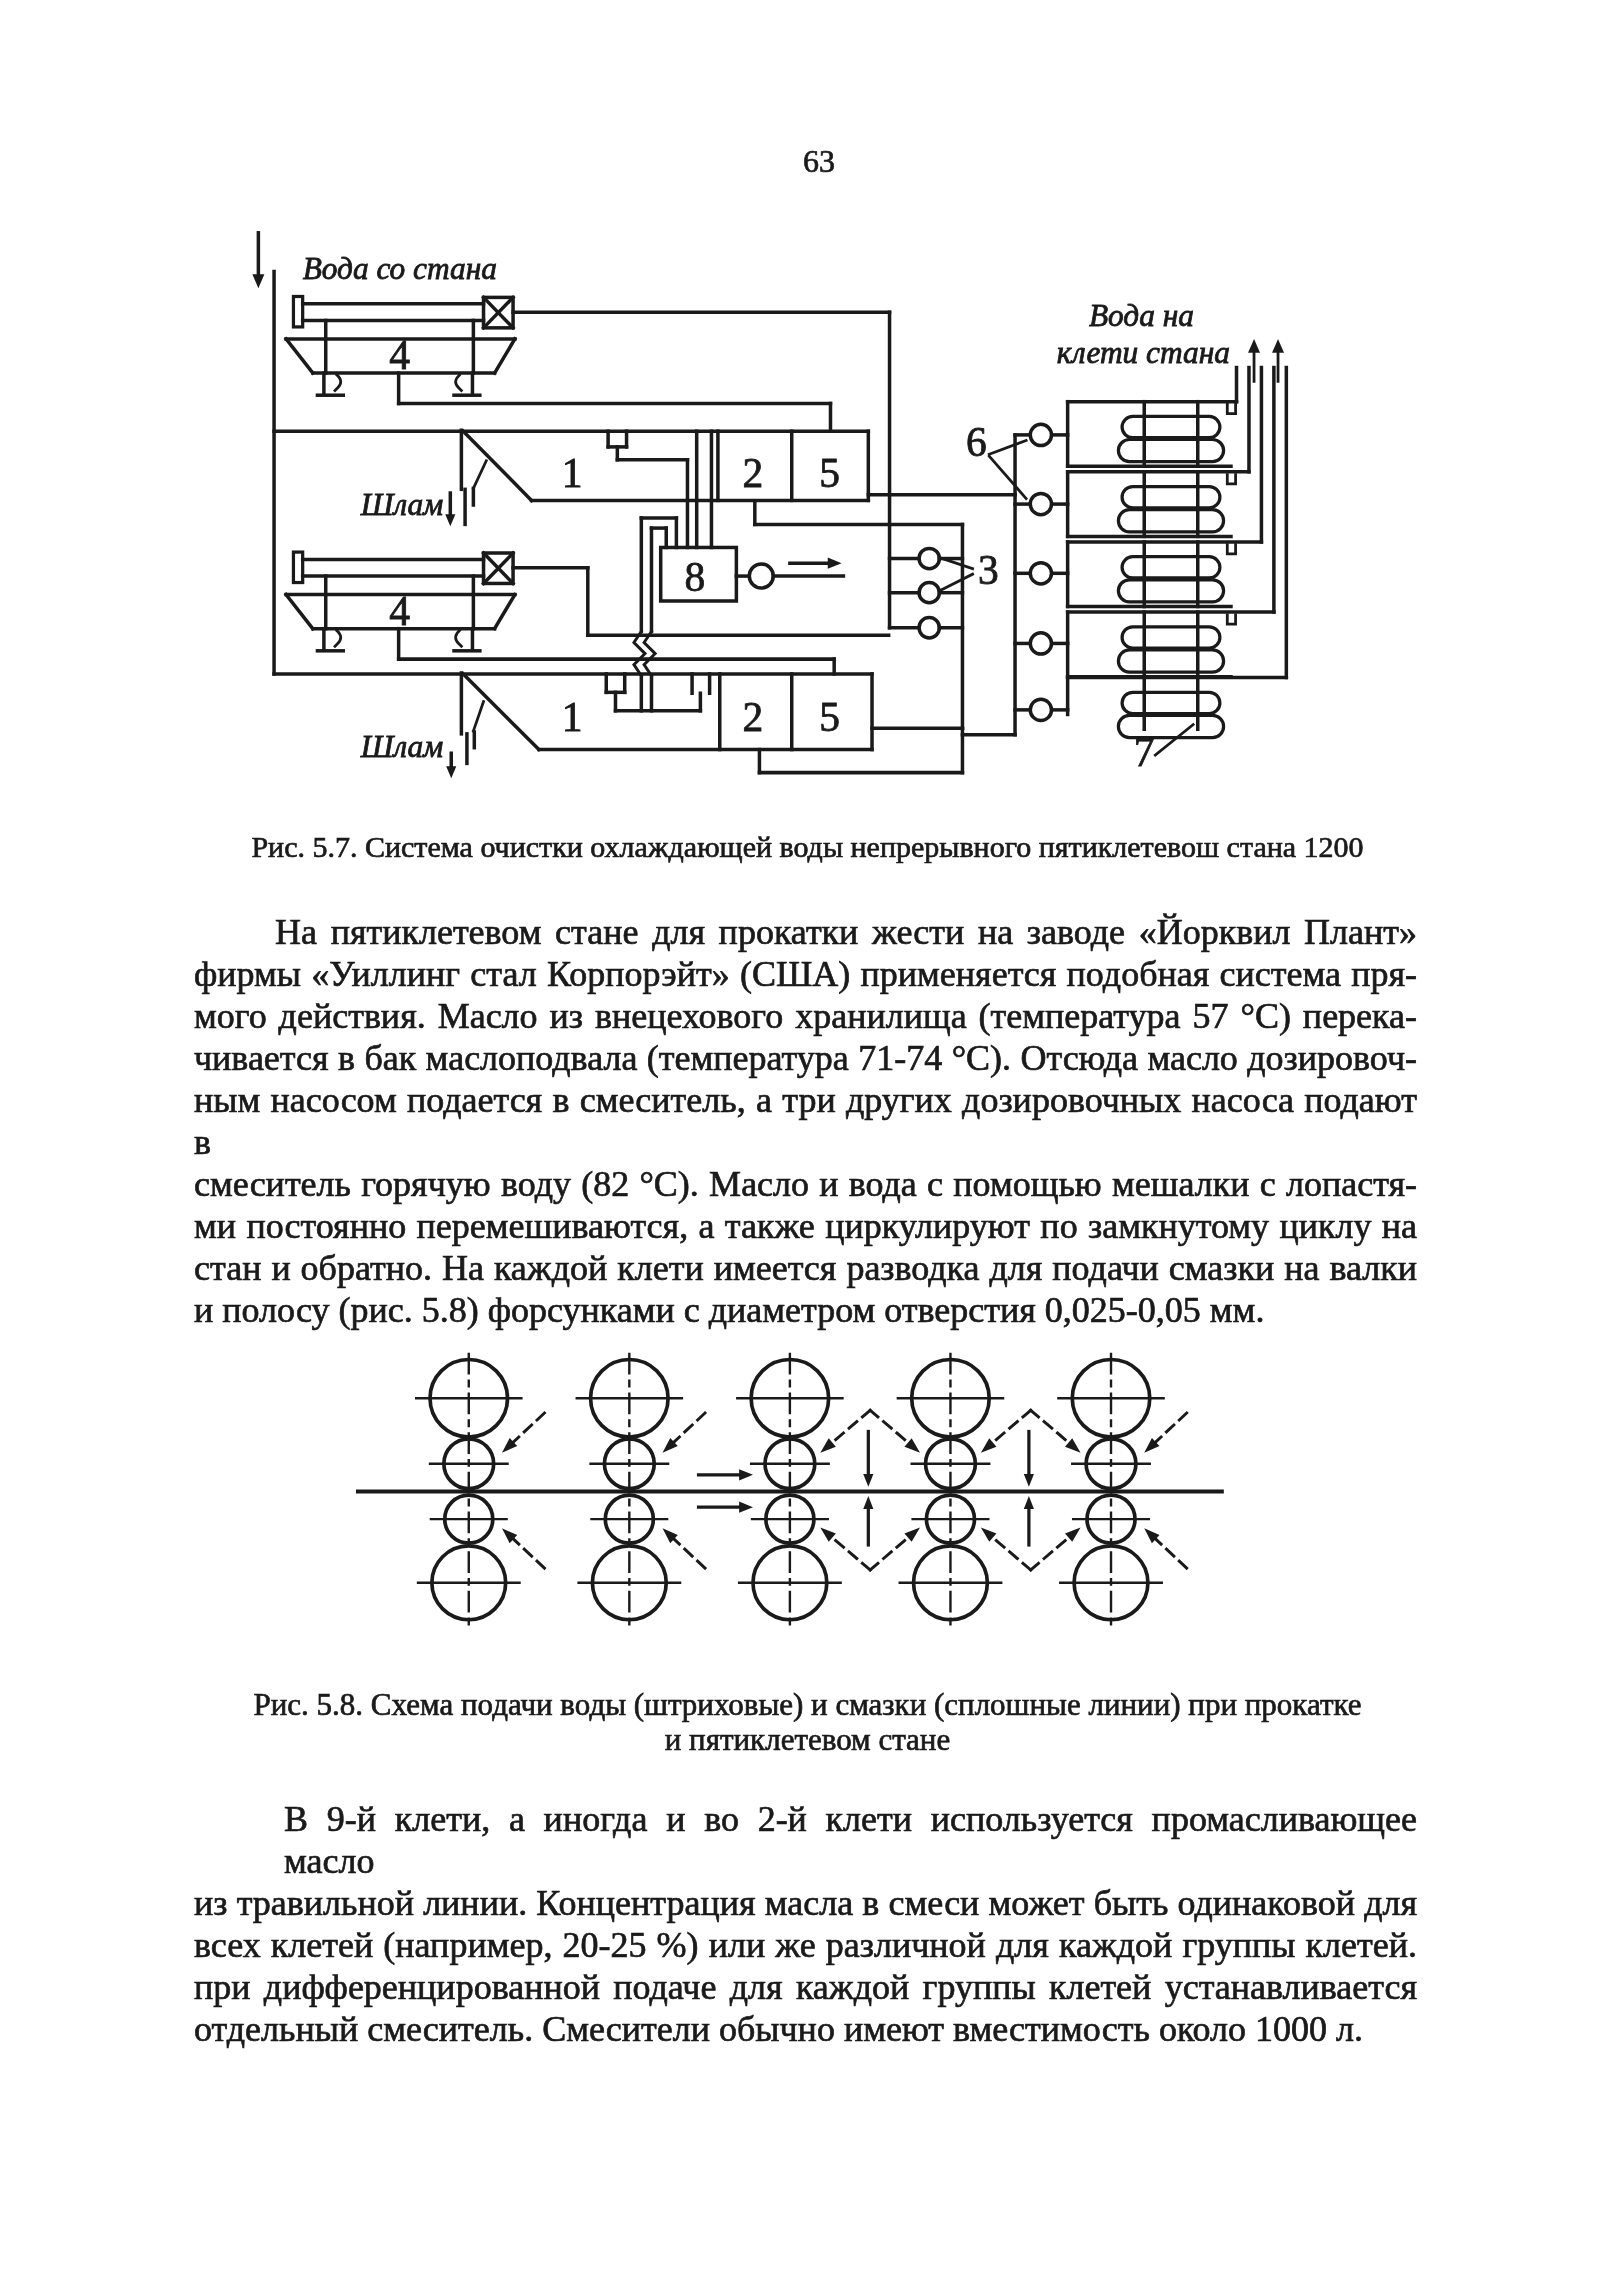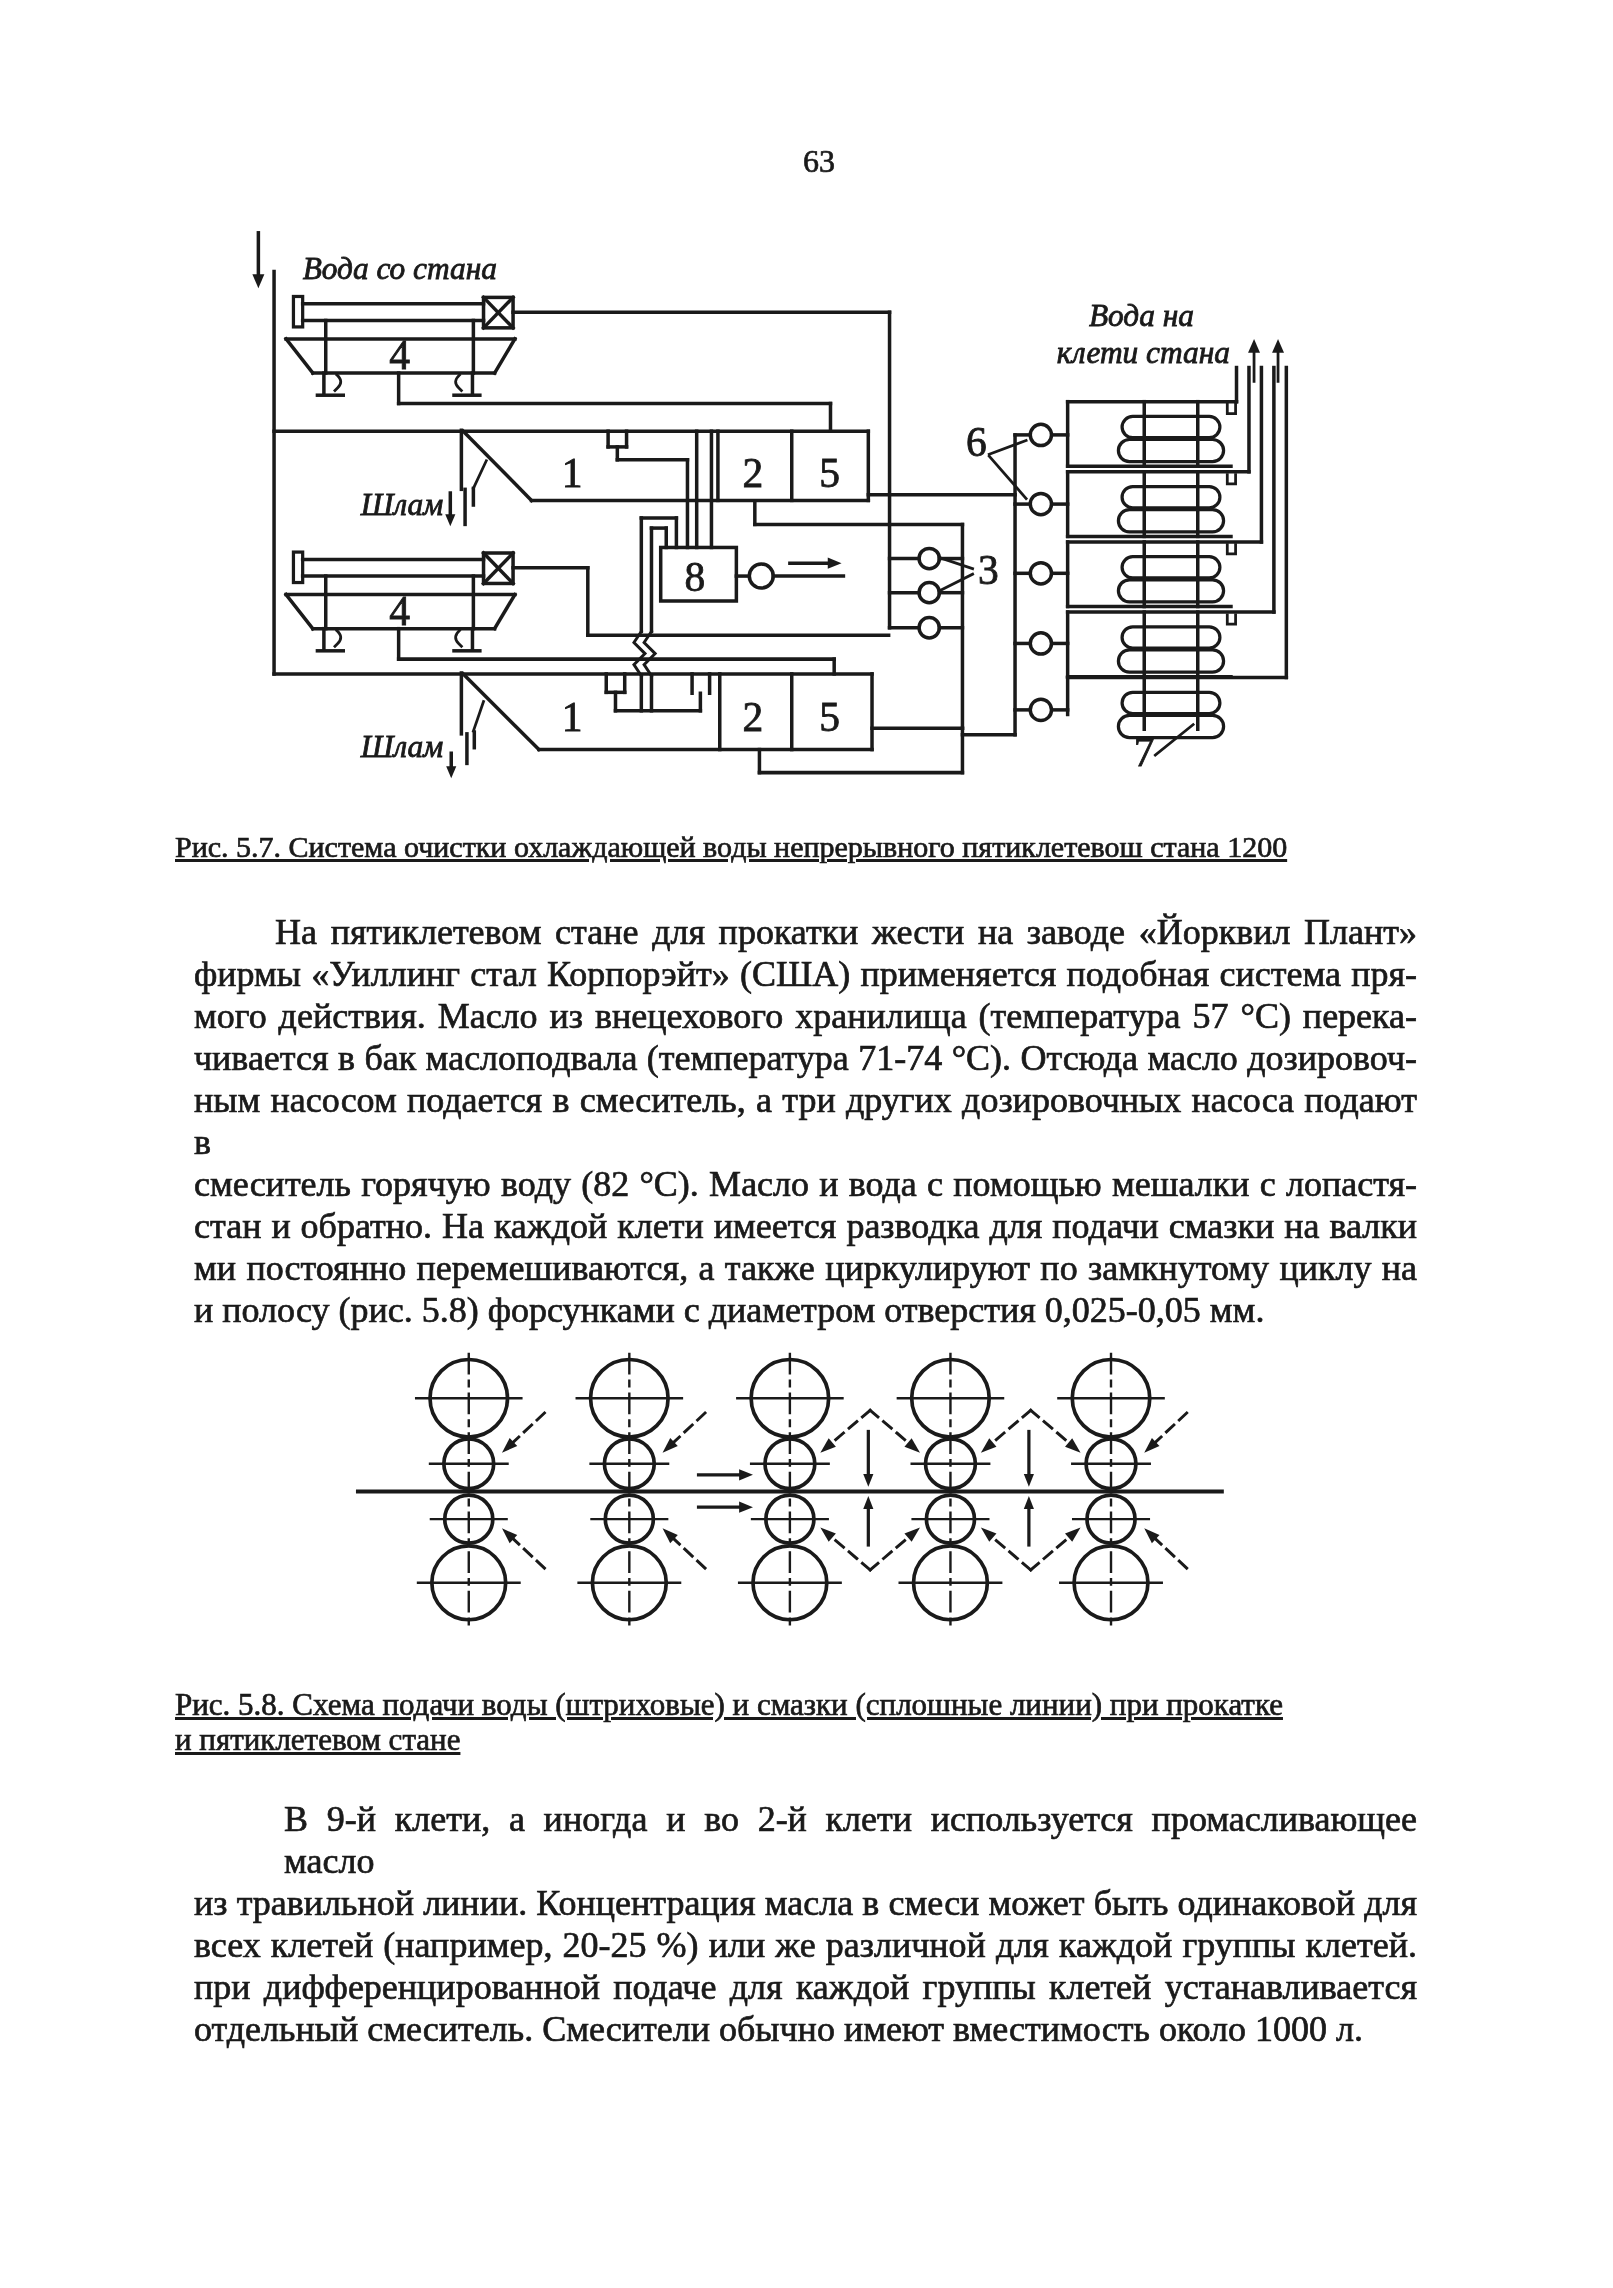--- a/index.html
+++ b/index.html
@@ -4,21 +4,21 @@
   html,body { margin:0; padding:0; background:#ffffff; }
   body { width:1613px; height:2289px; position:relative;
          font-family:"Liberation Serif", serif; color:#1a1a1a;
          -webkit-font-smoothing: antialiased; }
   .pagenum { position:absolute; left:803px; top:145px; font-size:32px; line-height:32px;text-align:right;
               -webkit-text-stroke:0.7px #1a1a1a; }
   .para { position:absolute; left:166px; width:1251px; font-size:36px; line-height:42px;
           -webkit-text-stroke:0.7px #1a1a1a; }
   .jl { text-align:justify; text-align-last:justify; white-space:normal;margin-left:28px; }
   .jl.last { text-align-last:left; }
-  .cap { position:absolute; left:175px; width:1251px; text-decoration:underline;
+  .cap { position:absolute; left:182px; width:1251px; text-align:center;
           -webkit-text-stroke:0.7px #1a1a1a; }
 </style></head>
 <body>
 <svg width="1613" height="2289" viewBox="0 0 1748 2480" style="position:absolute;left:0;top:0" stroke="#1a1a1a" stroke-linecap="square" font-family="Liberation Serif, serif">
     <line x1="280" y1="252" x2="280" y2="300" stroke-width="3.8"></line>
 <polygon points="280,312 273.5,297.0 286.5,297.0" fill="#1a1a1a" stroke="none"></polygon>
 <text x="328" y="302" font-size="34" font-style="italic" text-anchor="start" fill="#1a1a1a" stroke="#1a1a1a" stroke-width="0.9">Вода со стана</text>
 <line x1="297" y1="294" x2="297" y2="730" stroke-width="3.8"></line>
 <line x1="297" y1="467" x2="941" y2="467" stroke-width="3.8"></line>
 <line x1="297" y1="730" x2="945" y2="730" stroke-width="3.8"></line>
@@ -313,22 +313,22 @@
 <polygon points="1115,1621 1120.5,1635.0 1109.5,1635.0" fill="#1a1a1a" stroke="none"></polygon>
   </svg>
 <div class="cap" style="top:828px;font-size:30px;line-height:37px">Рис. 5.7. Система очистки охлаждающей воды непрерывного пятиклетевош стана 1200</div>
 <div class="para" style="top:911px">
 <div class="jl" style="padding-left:81px">На пятиклетевом стане для прокатки жести на заводе «Йорквил Плант»</div>
 <div class="jl">фирмы «Уиллинг стал Корпорэйт» (США) применяется подобная система пря-</div>
 <div class="jl">мого действия. Масло из внецехового хранилища (температура 57 °С) перека-</div>
 <div class="jl">чивается в бак маслоподвала (температура 71-74 °С). Отсюда масло дозировоч-</div>
 <div class="jl">ным насосом подается в смеситель, а три других дозировочных насоса подают в</div>
 <div class="jl">смеситель горячую воду (82 °С). Масло и вода с помощью мешалки с лопастя-</div>
+<div class="jl">ми постоянно перемешиваются, а также циркулируют по замкнутому циклу на</div>
 <div class="jl">стан и обратно. На каждой клети имеется разводка для подачи смазки на валки</div>
-<div class="jl">ми постоянно перемешиваются, а также циркулируют по замкнутому циклу на</div>
 <div class="jl last">и полосу (рис. 5.8) форсунками с диаметром отверстия 0,025-0,05 мм.</div>
 </div>
 <div class="cap" style="top:1687px;font-size:31px;line-height:35px">Рис. 5.8. Схема подачи воды (штриховые) и смазки (сплошные линии) при прокатке<br>и пятиклетевом стане</div>
 <div class="para" style="top:1798px">
 <div class="jl" style="padding-left:90px">В 9-й клети, а иногда и во 2-й клети используется промасливающее масло</div>
 <div class="jl">из травильной линии. Концентрация масла в смеси может быть одинаковой для</div>
 <div class="jl">всех клетей (например, 20-25 %) или же различной для каждой группы клетей.</div>
 <div class="jl">при дифференцированной подаче для каждой группы клетей устанавливается</div>
 <div class="jl last">отдельный смеситель. Смесители обычно имеют вместимость около 1000 л.</div>
 </div>

